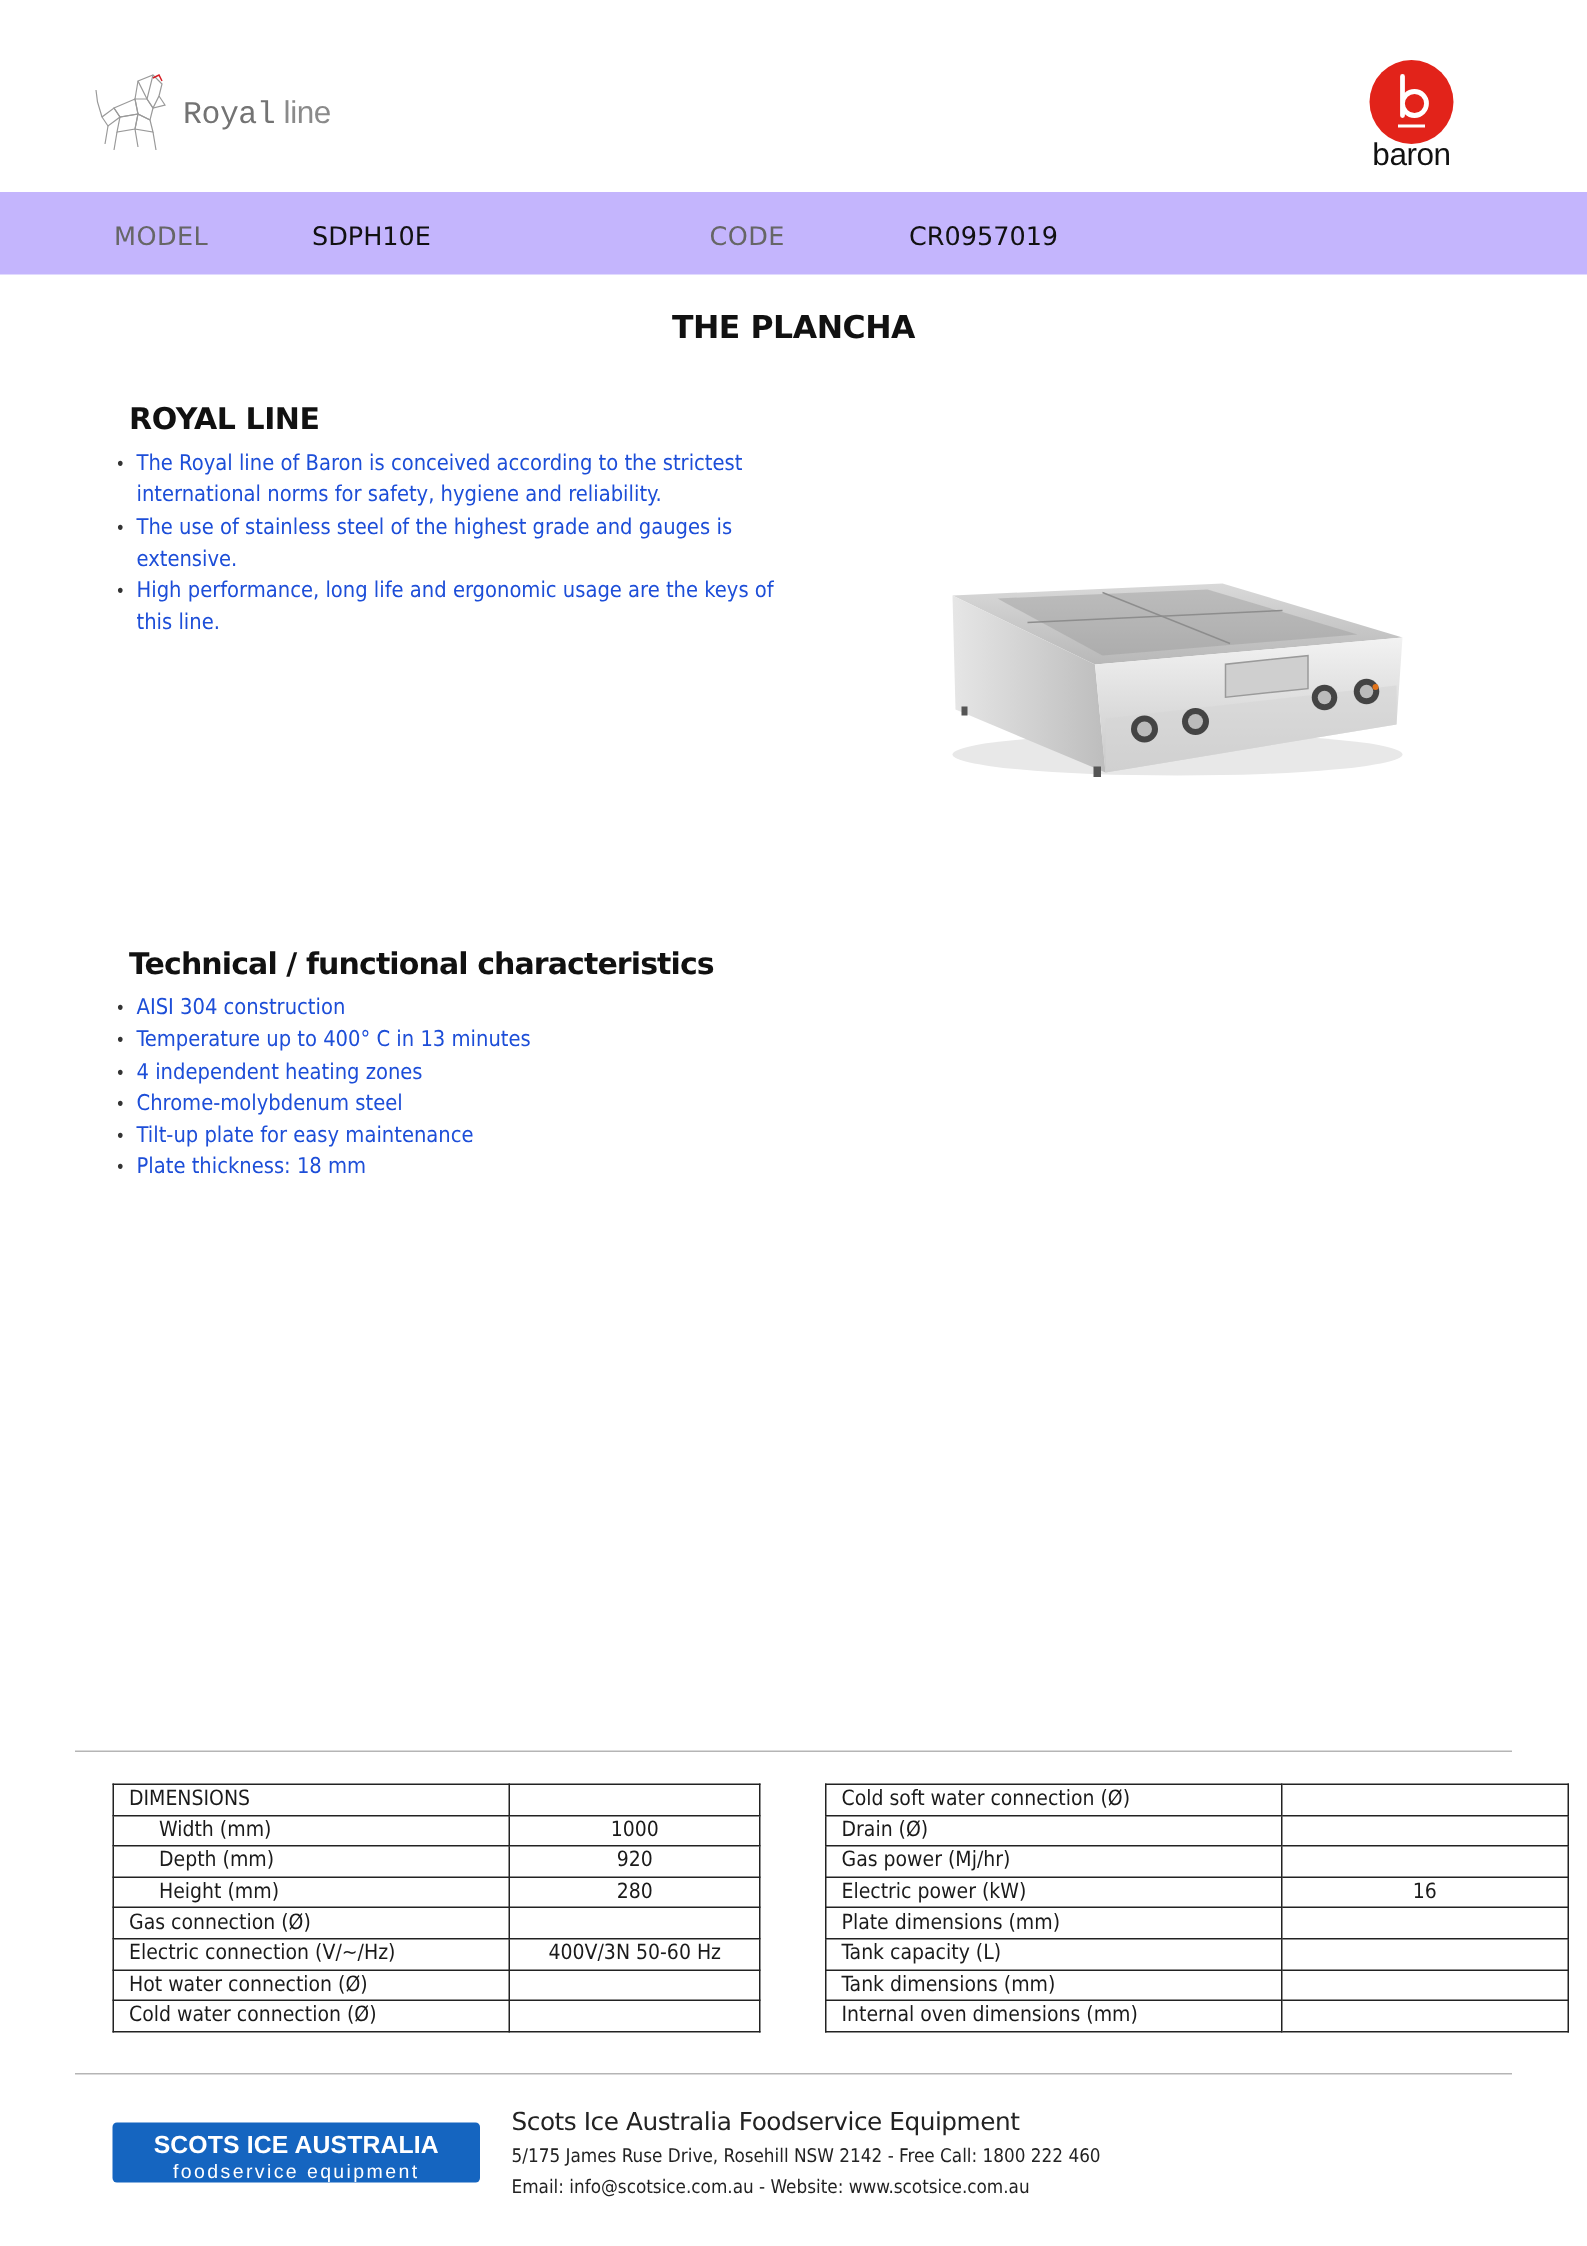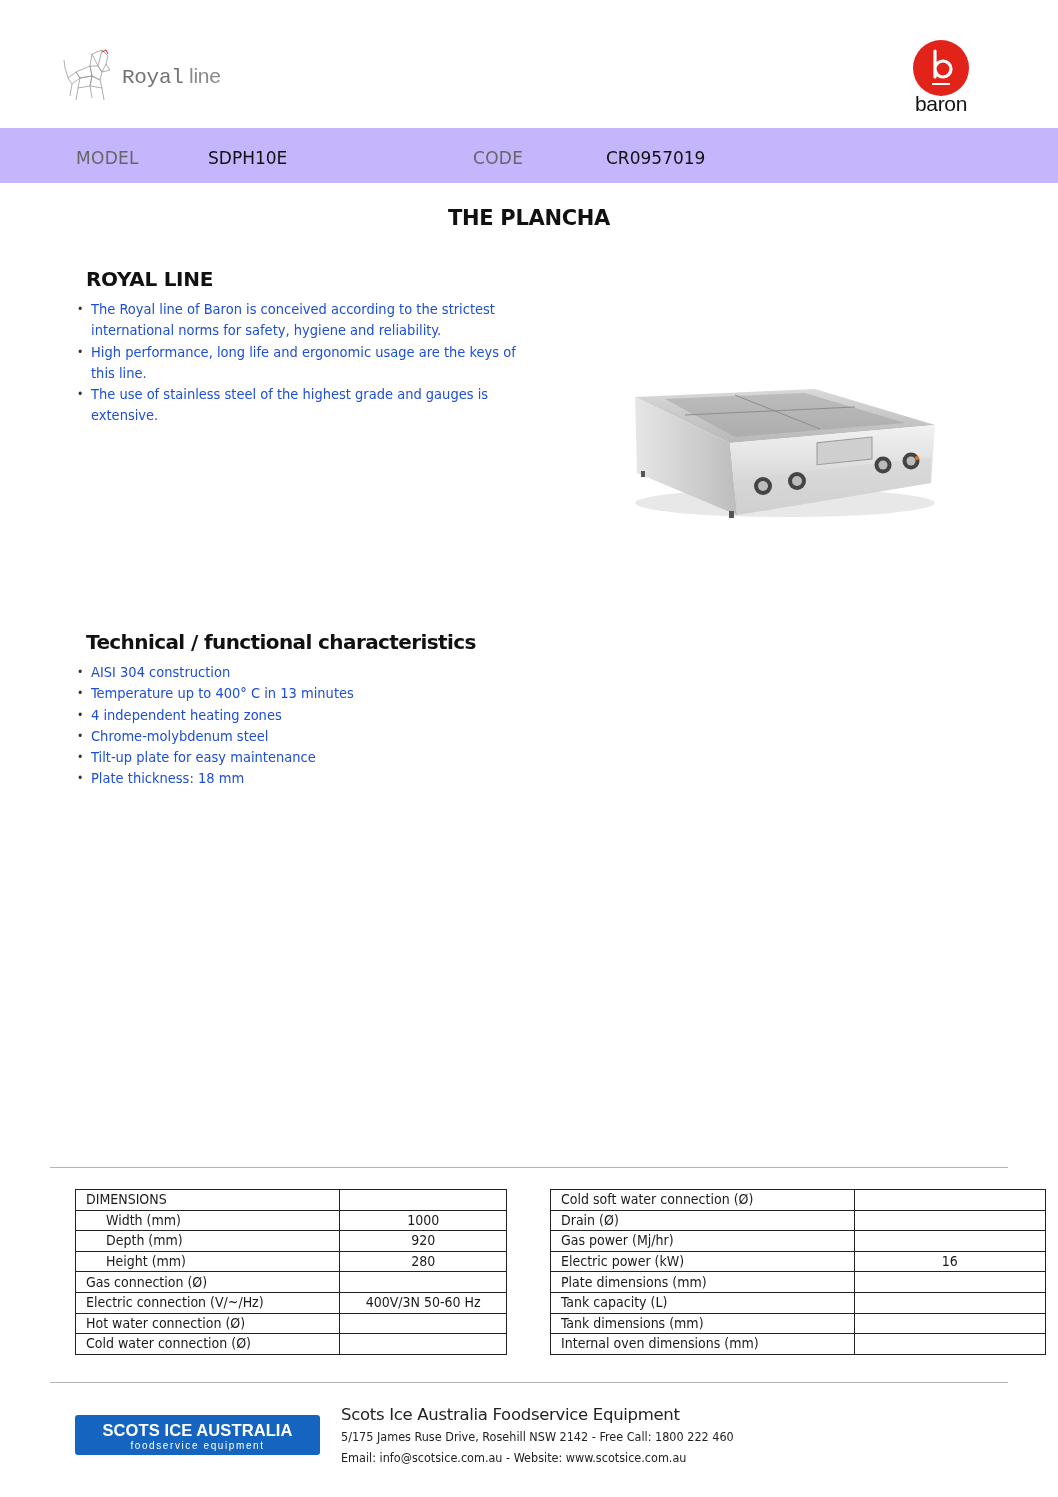--- a/index.html
+++ b/index.html
@@ -37,21 +37,21 @@
 
   .rule { height:1px; background:#b5b5b5; left:50px; width:958px; }
 
   table.spec { border-collapse:collapse; position:absolute; font-size:14px; font-family:"DejaVu Sans Condensed","DejaVu Sans", sans-serif; }
   table.spec td { border:1.5px solid #222; height:19.6px; padding:0 0 0 10px; line-height:19px; white-space:nowrap; }
   table.spec td.v { text-align:center; padding:0; }
   table.spec td.indent { padding-left:30px; }
 
   .scots-badge { left:75px; top:1415px; width:245px; height:40px; background:#1565c0; border-radius:3px; color:#fff; text-align:center; }
   .scots-badge .t1 { font-family:"Liberation Sans", sans-serif; font-weight:bold; font-size:16.5px; padding-top:6px; letter-spacing:0.1px; }
-  .scots-badge .t2 { font-family:"Liberation Sans", sans-serif; font-size:10px; letter-spacing:1.6px; margin-top:0; }
+  .scots-badge .t2 { font-family:"Liberation Sans", sans-serif; font-size:13px; letter-spacing:1.6px; margin-top:0; }
 
   .footer-name { left:341px; top:1405px; font-size:16.5px; color:#222; font-family:"DejaVu Sans", sans-serif; letter-spacing:-0.3px; }
   .footer-line { left:341px; font-size:12.5px; color:#222; font-family:"DejaVu Sans Condensed","DejaVu Sans", sans-serif; }
 </style>
 </head>
 <body>
 
 <div class="abs royal-logo">
   <svg viewBox="0 0 58 56">
     <g fill="none" stroke="#9a9a9a" stroke-width="0.8">
@@ -93,22 +93,22 @@
   <span class="val" style="left:208px;">SDPH10E</span>
   <span class="lbl" style="left:473px;">CODE</span>
   <span class="val" style="left:606px;">CR0957019</span>
 </div>
 
 <div class="abs main-title">THE PLANCHA</div>
 
 <div class="abs sec-title bold" style="left:86px; top:267px;">ROYAL LINE</div>
 <ul class="abs bullets" style="left:76px; top:299px; width:460px;">
   <li>The Royal line of Baron is conceived according to the strictest international norms for safety, hygiene and reliability.</li>
+  <li>The use of stainless steel of the highest grade and gauges is extensive.</li>
   <li>High performance, long life and ergonomic usage are the keys of this line.</li>
-  <li>The use of stainless steel of the highest grade and gauges is extensive.</li>
 </ul>
 
 <div class="abs product-img">
   <svg viewBox="0 0 315 145" width="315" height="145">
     <defs>
       <linearGradient id="gTop" x1="0" y1="0" x2="0" y2="1">
         <stop offset="0" stop-color="#d9d9d9"></stop>
           <stop offset="1" stop-color="#b8b8b8"></stop>
       </linearGradient>
       <linearGradient id="gFront" x1="0" y1="0" x2="0" y2="1">

